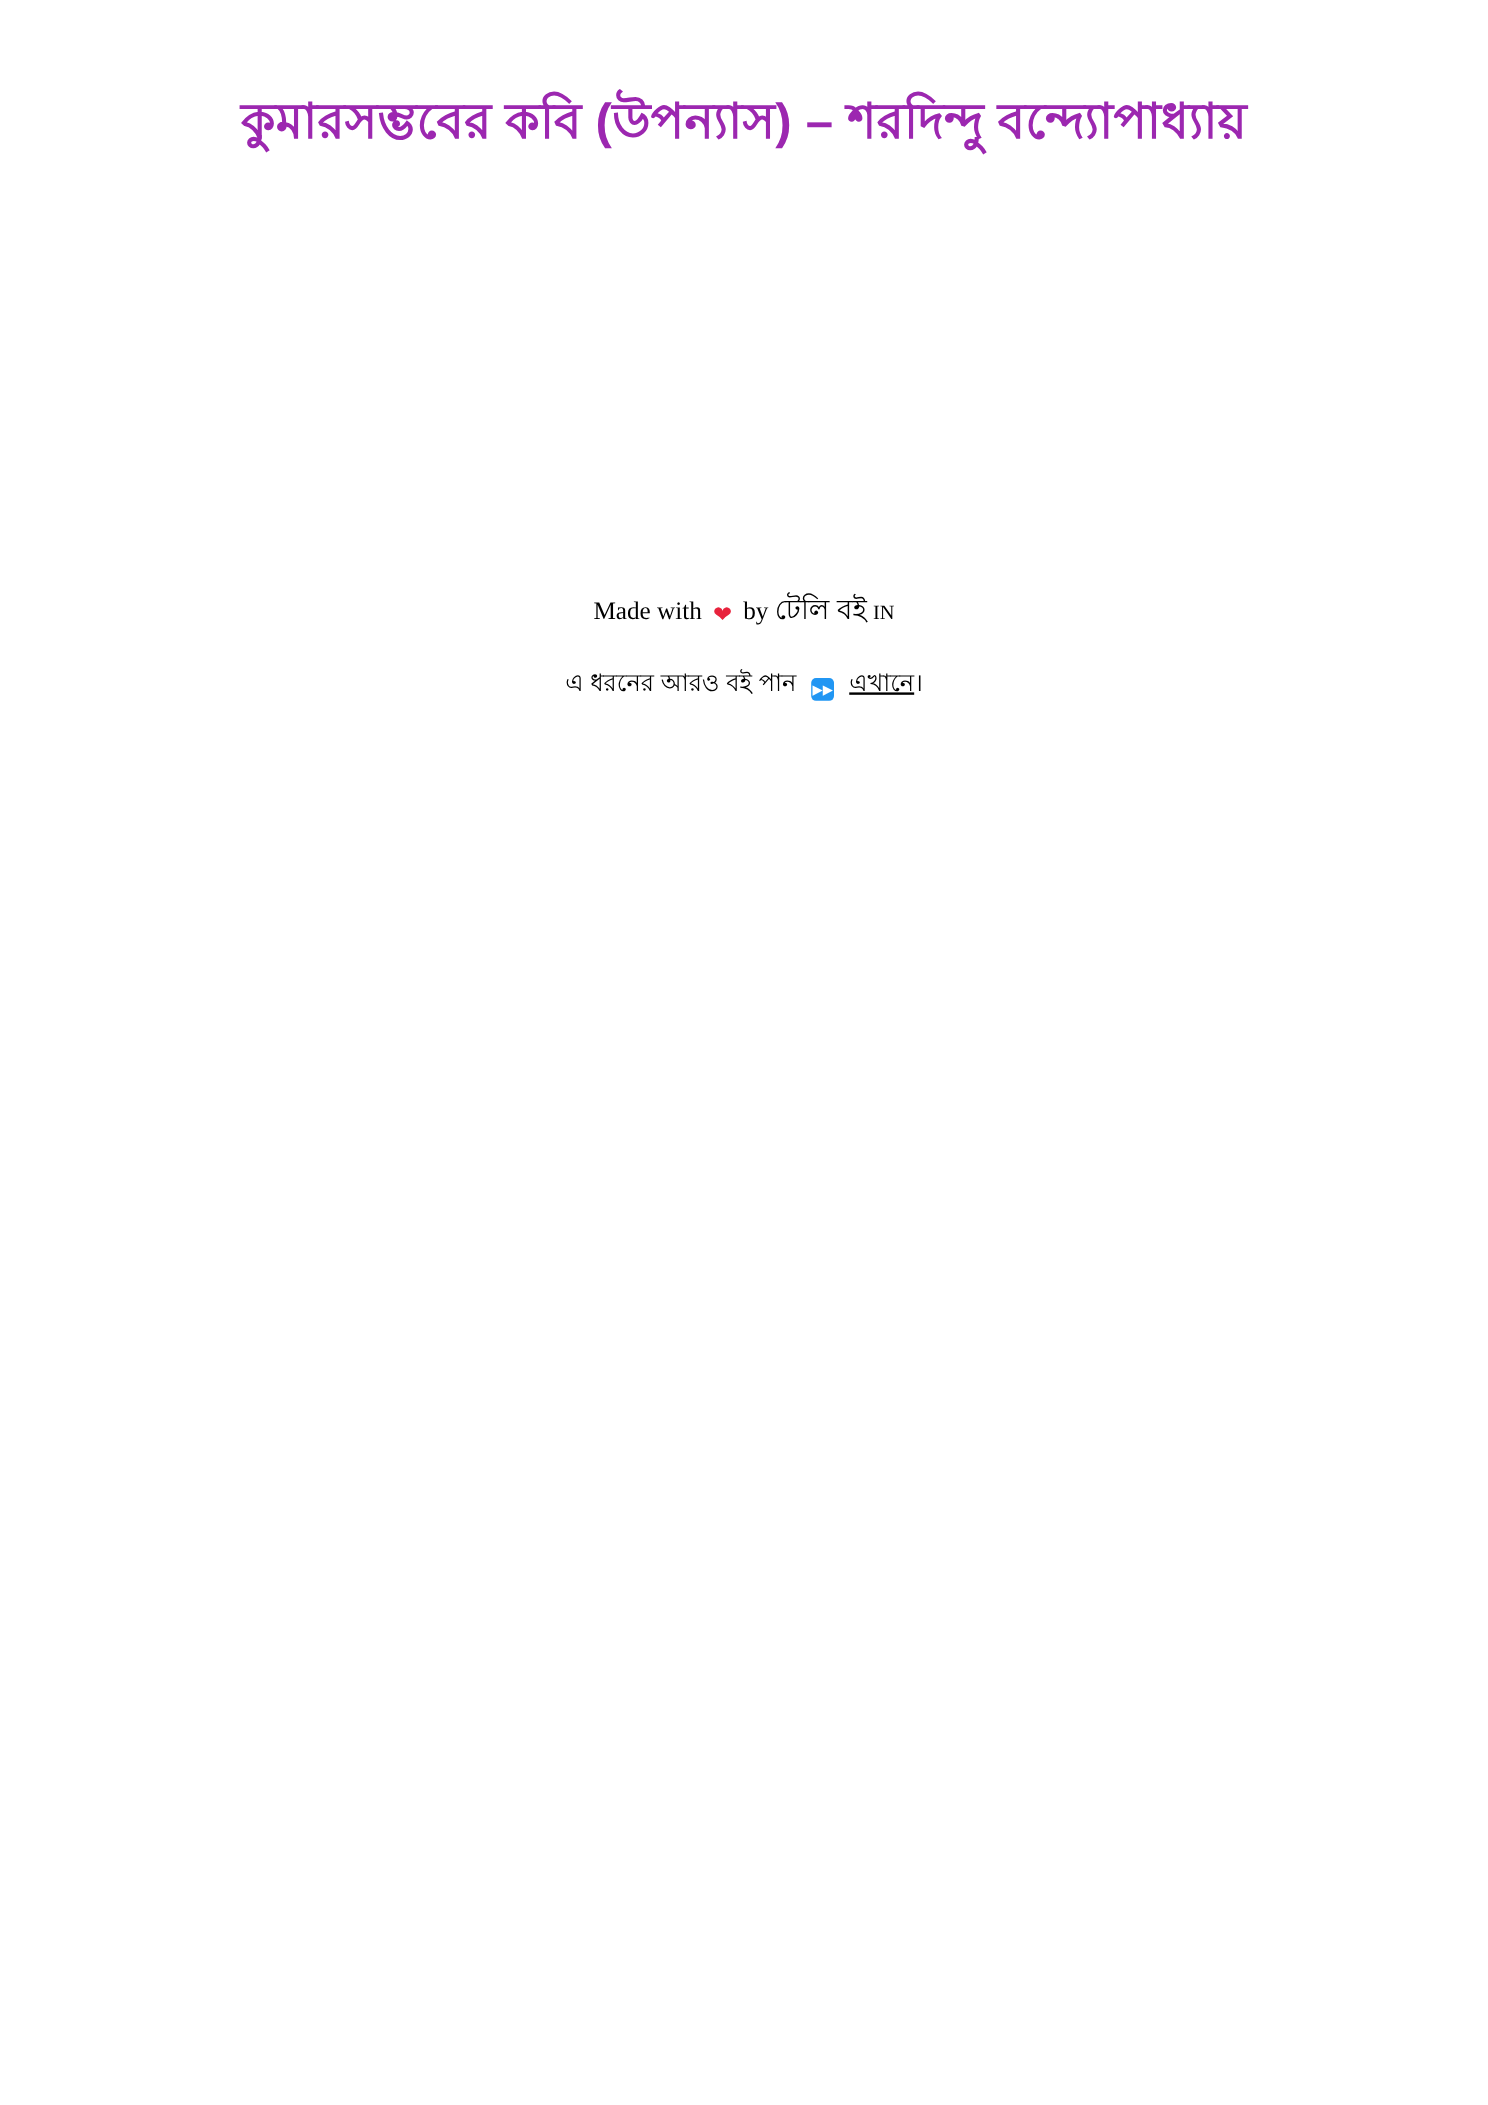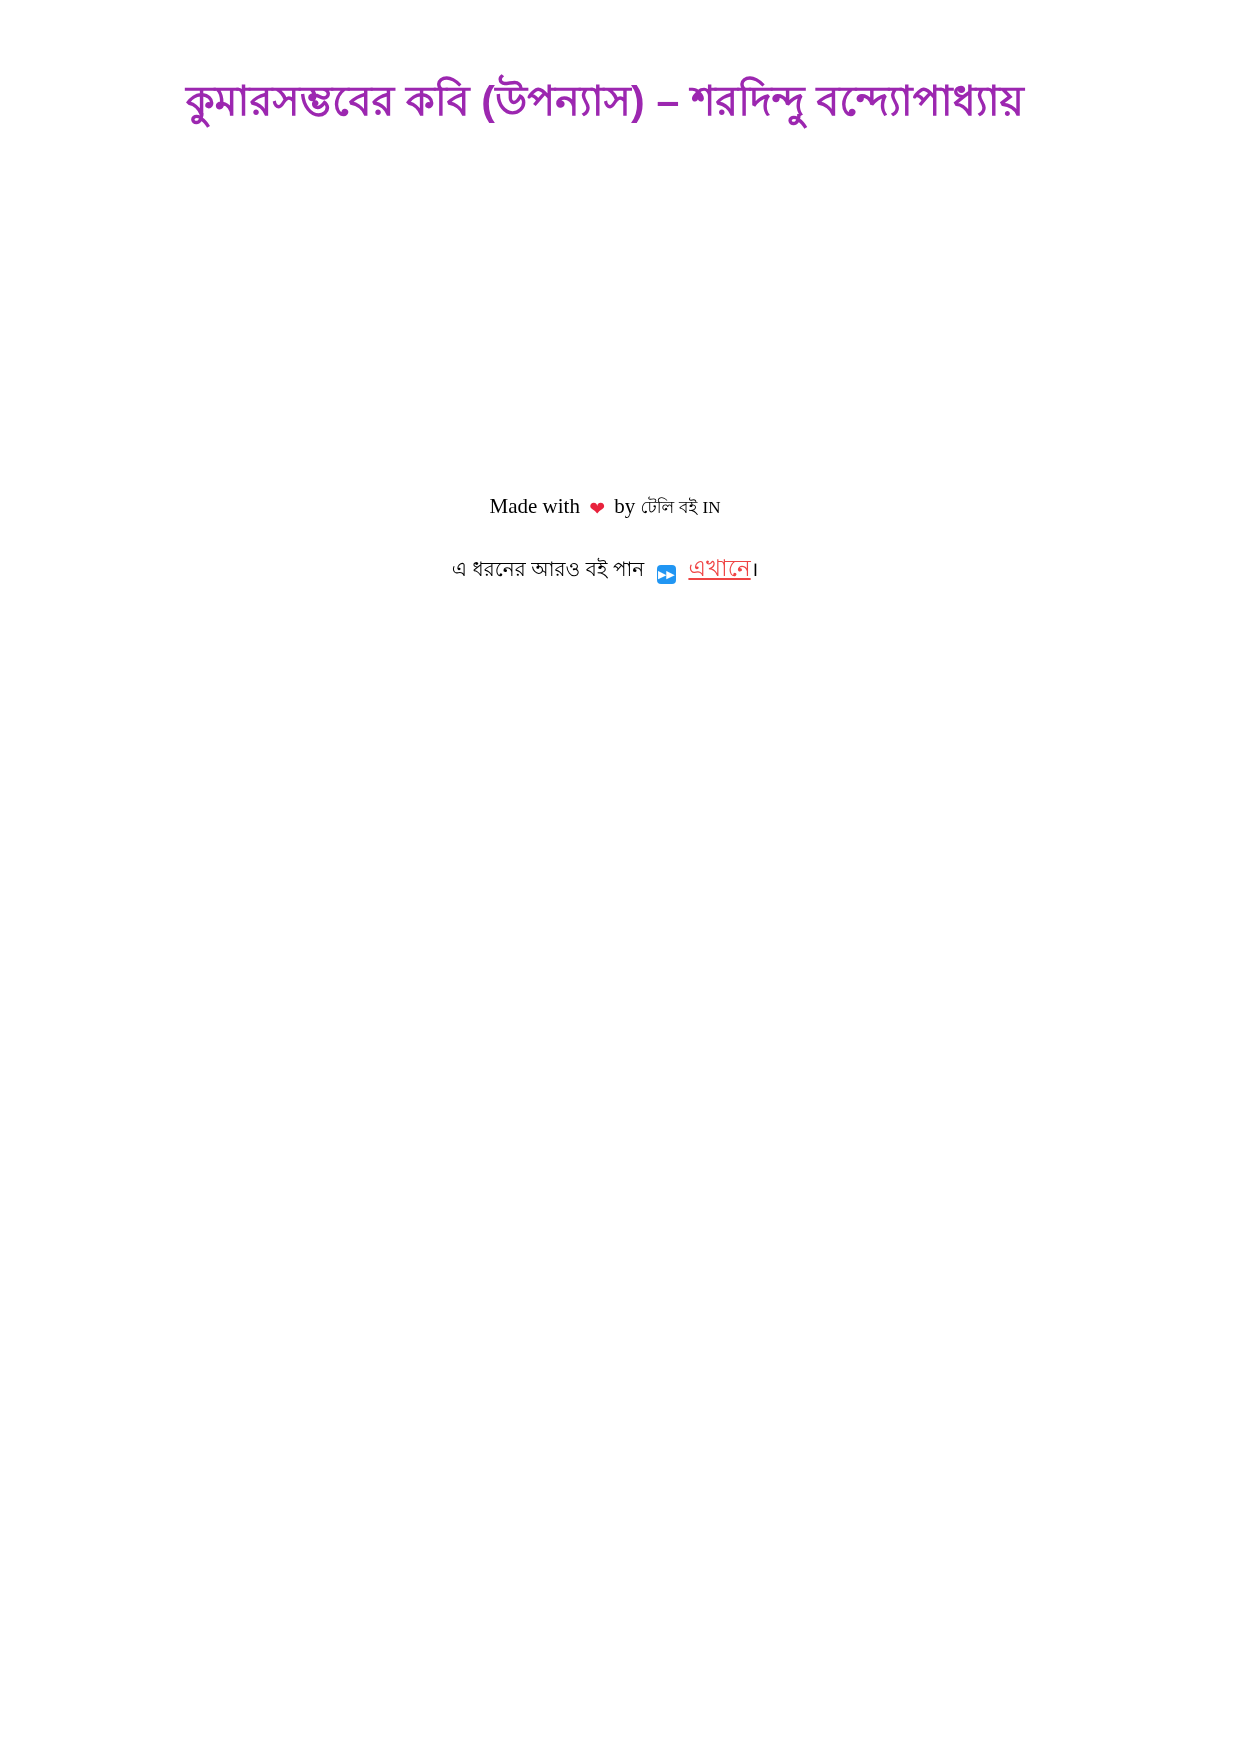--- a/index.html
+++ b/index.html
@@ -18,21 +18,21 @@
   .page {
     position: absolute;
     left: 0;
     top: 0;
     width: 1240px;
     height: 1754px;
     background: #ffffff;
   }
   .content {
     position: absolute;
-    left: 75px;
+    left: 90px;
     top: 0;
     width: 1060px;
   }
 
   .title {
     margin: 0;
     padding-top: 72px;
     text-align: center;
     color: #9c27b0;
     font-family: "Liberation Sans", sans-serif;
@@ -63,21 +63,21 @@
 
   .made-with {
     font-family: "Liberation Serif", serif;
     font-size: 21px;
     color: #000000;
     line-height: 1.6;
     white-space: nowrap;
   }
   .made-with .bn {
     font-family: "Liberation Sans", sans-serif;
-    font-size: 17px;
+    font-size: 23px;
   }
   .made-with .smallcaps {
     font-variant: small-caps;
     font-size: 17px;
   }
   .heart-icon {
     display: inline-block;
     vertical-align: -2px;
     margin: 0 4px;
     font-size: 19px;
@@ -126,24 +126,24 @@
     background: #2196f3;
     color: #ffffff;
     font-size: 11px;
     line-height: 19px;
     text-align: center;
     vertical-align: -2px;
     margin: 0 7px;
     font-family: "DejaVu Sans", sans-serif;
   }
   .here-link {
-    color: #ef4444;
+    color: #000000;
     text-decoration: underline;
     font-family: "Liberation Sans", sans-serif;
-    font-size: 23px;
+    font-size: 20px;
   }
   .period {
     font-family: "Liberation Sans", sans-serif;
     font-size: 20px;
   }
 
   .generated {
     position: absolute;
     left: 0;
     top: 785px;

